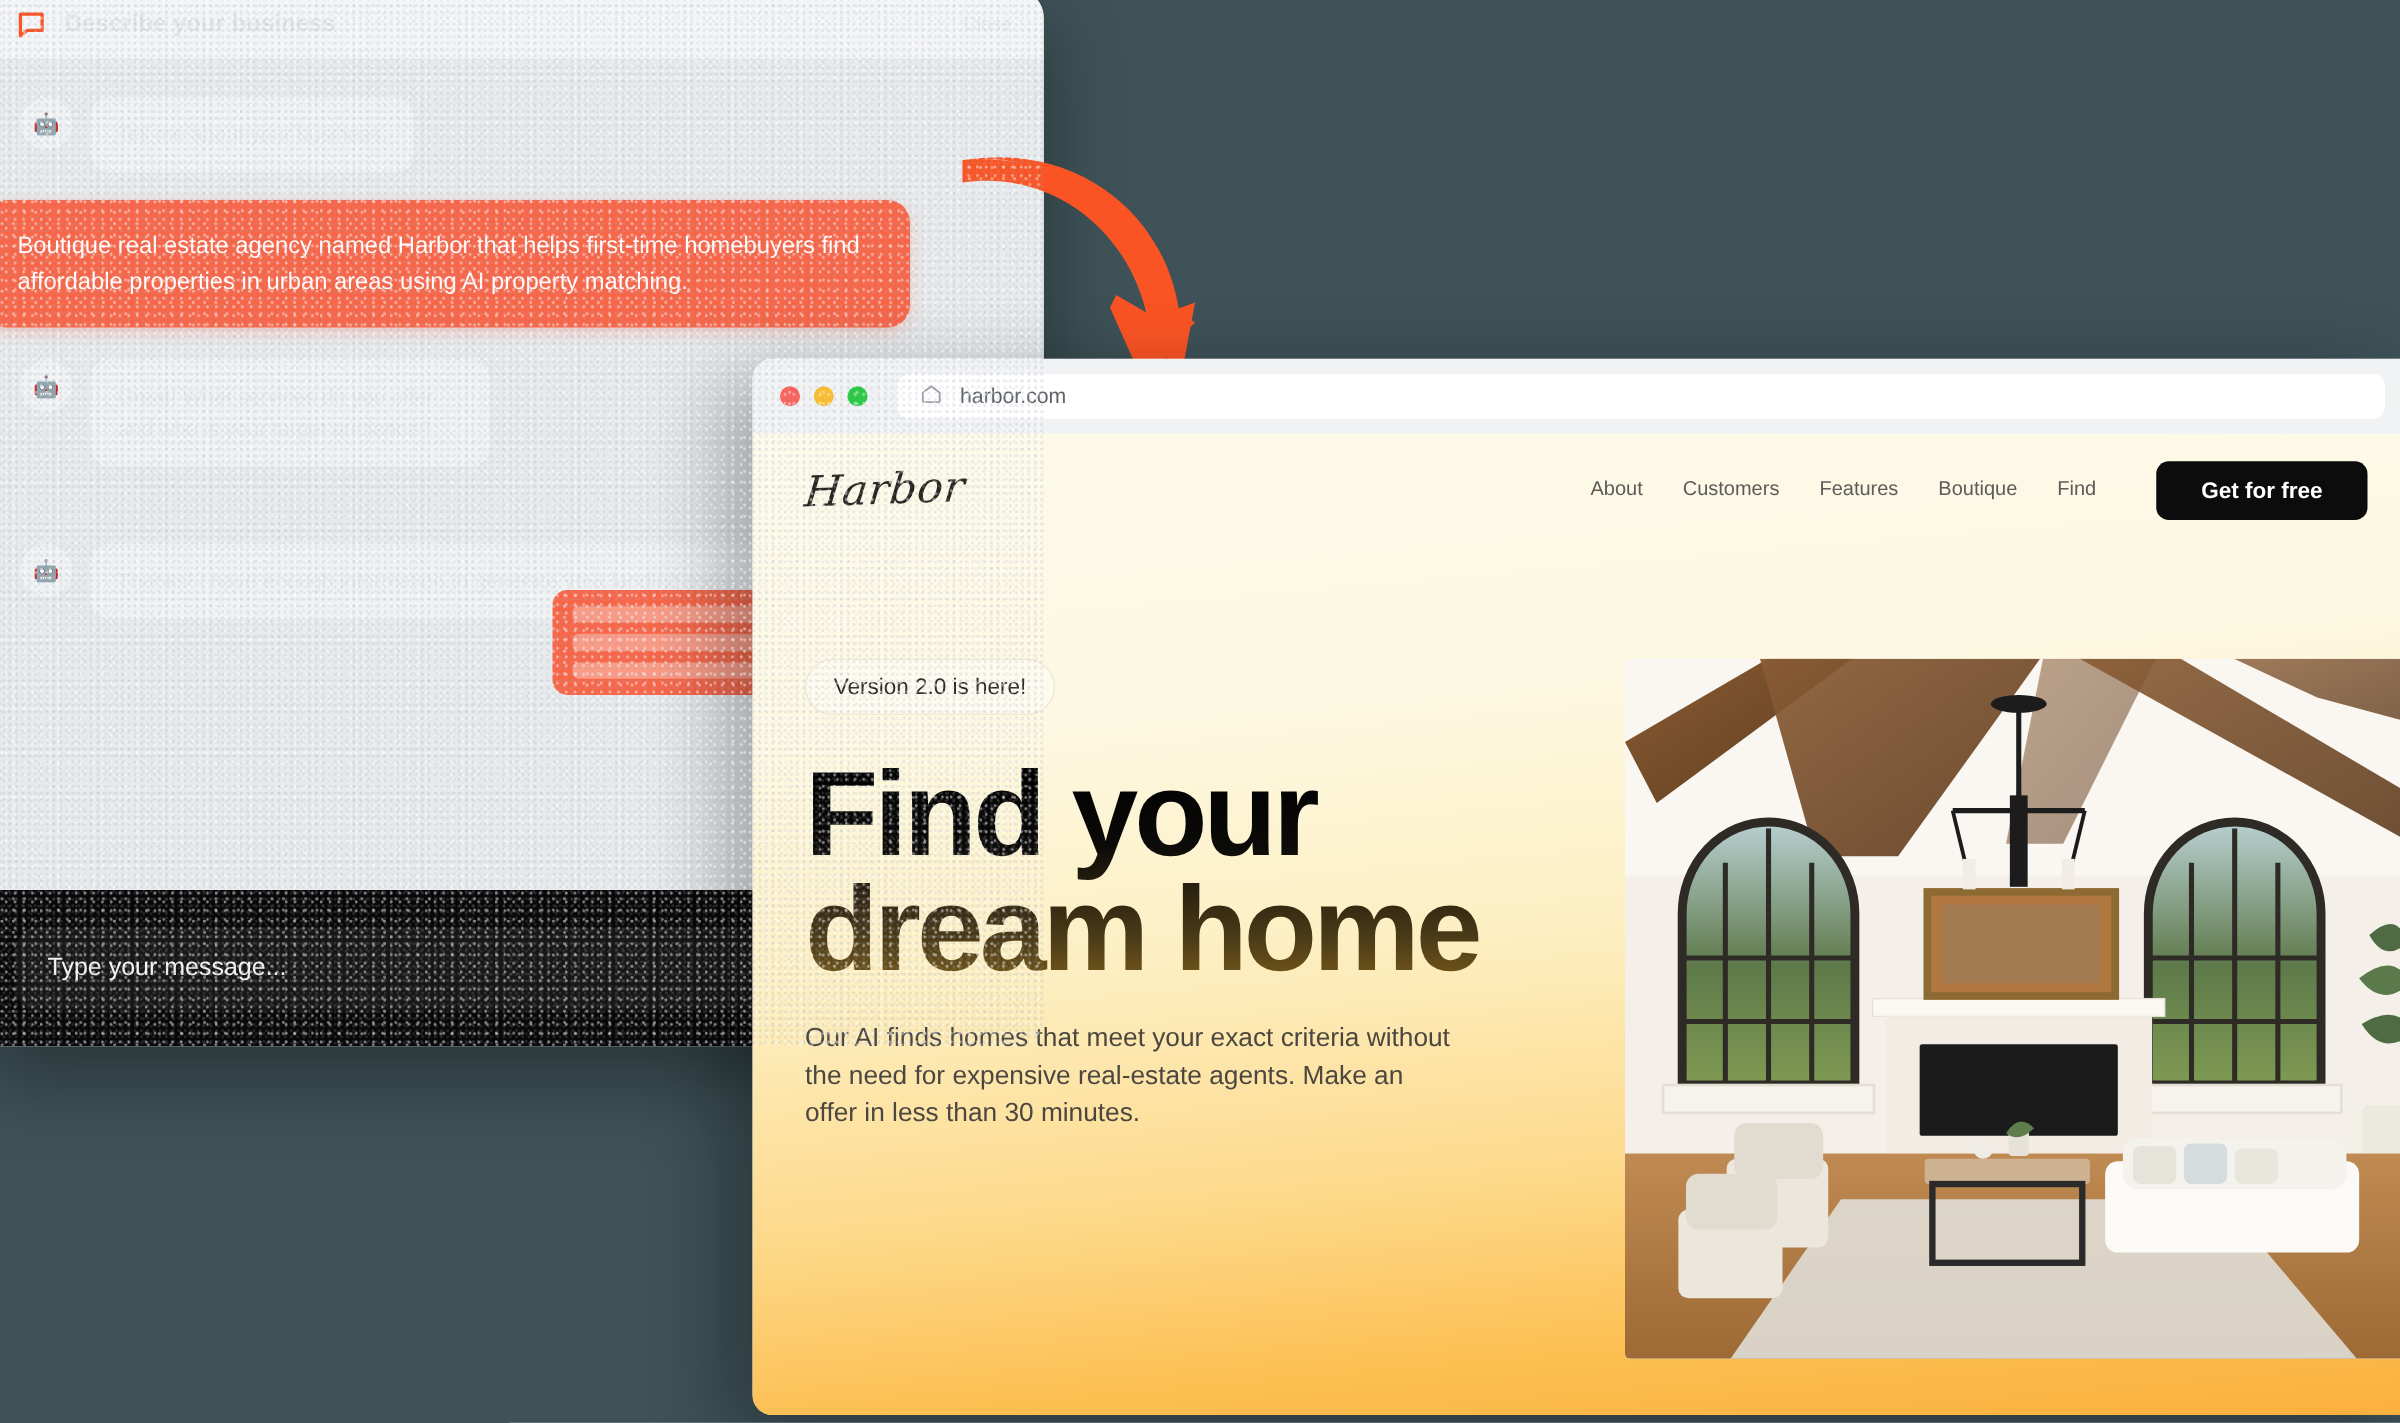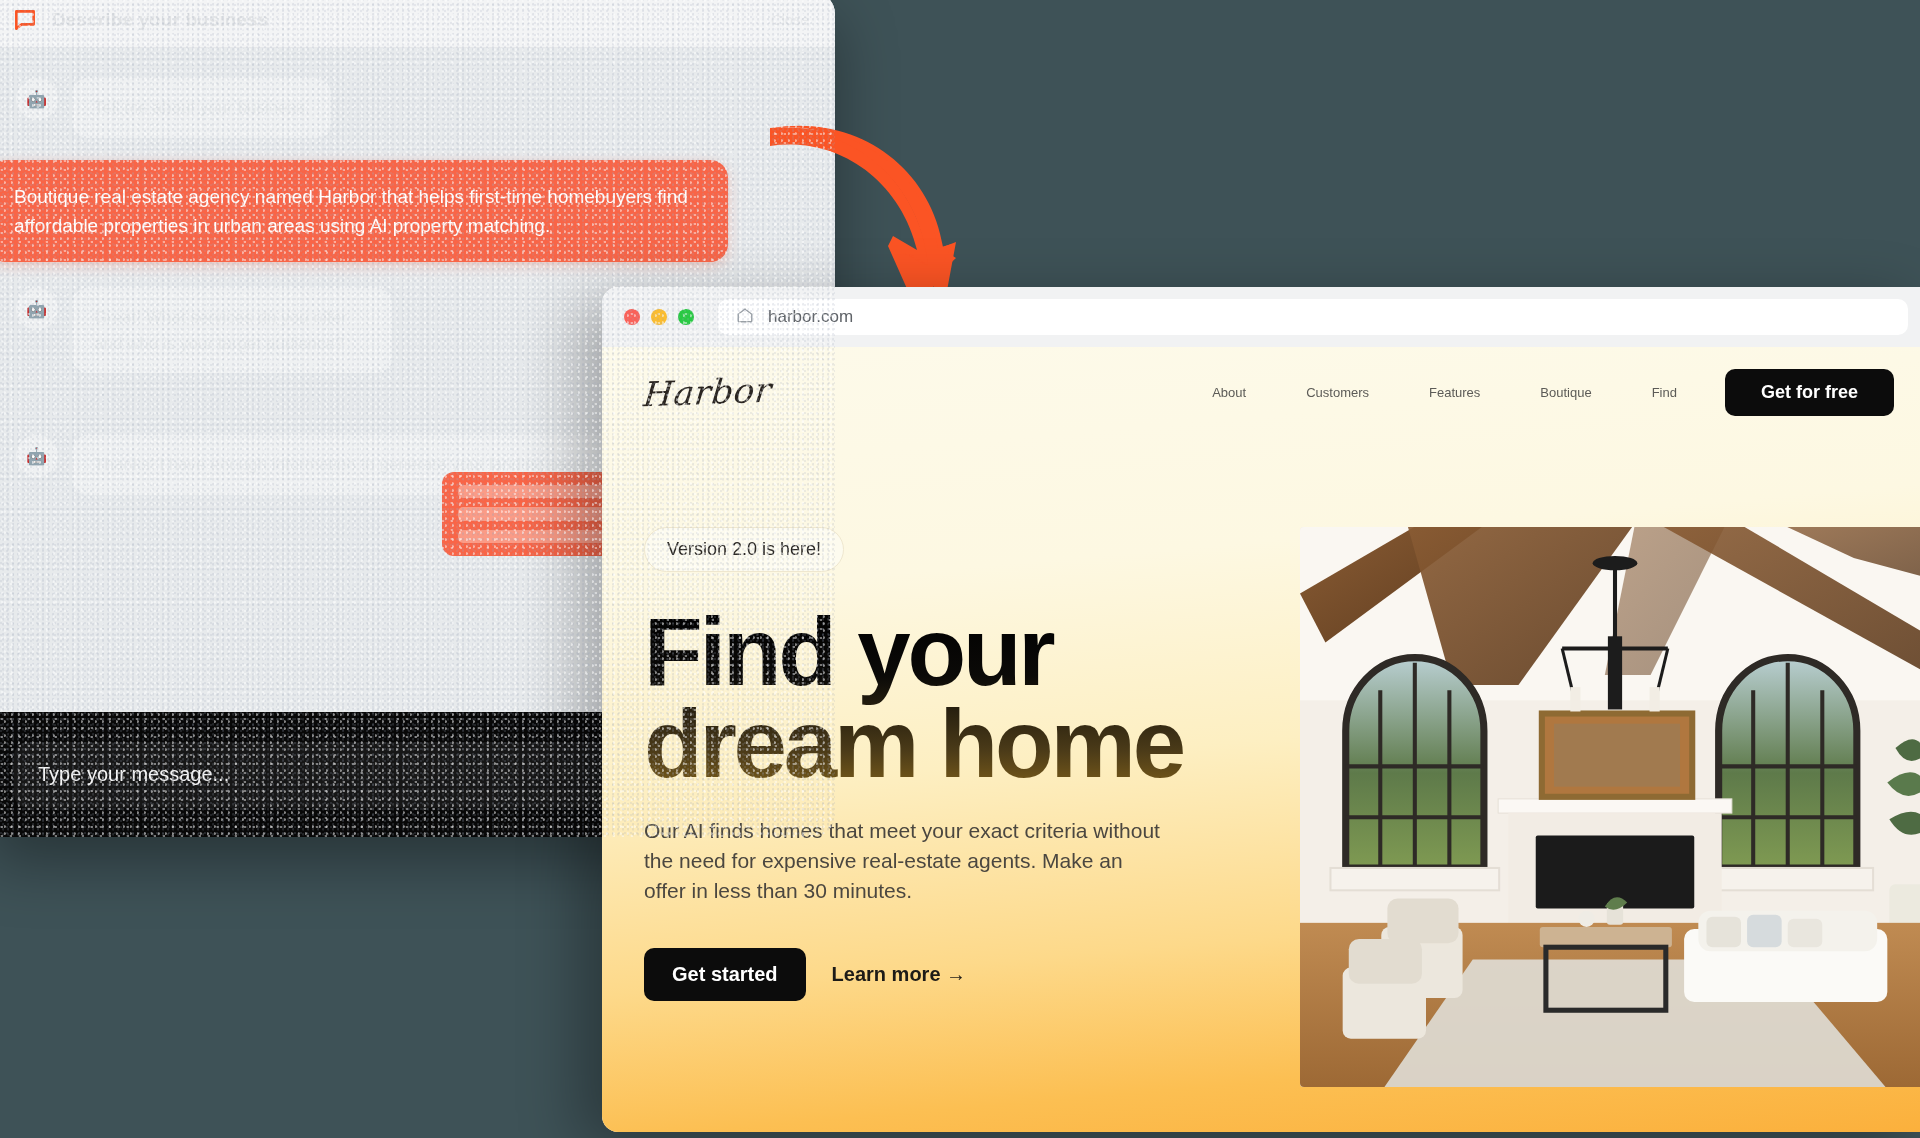--- a/index.html
+++ b/index.html
@@ -126,21 +126,21 @@
     height: 90px; display: flex; align-items: center;
     padding: 0 36px 0 42px;
   }
   #logo {
     font-family: "DejaVu Serif", serif;
     font-size: 34px; font-style: italic; color: #2a2520;
     transform: skewX(-8deg) rotate(-2deg);
     letter-spacing: .5px;
   }
   #nav-links { margin-left: auto; display: flex; align-items: center; gap: 32px; }
-  .nav-link { font-size: 13px; color: #5c5b57; margin-left: 28px; }
+  .nav-link { font-size: 16px; color: #5c5b57; }
   #cta-nav {
     background: #0c0c0c; color: #fff; font-size: 18px; font-weight: 600;
     padding: 13px 36px; border-radius: 10px; margin-left: 16px;
   }
 
   #hero { display: flex; padding: 48px 0 0 42px; gap: 36px; }
   #hero-left { width: 620px; flex: 0 0 620px; padding-top: 42px; }
   #badge {
     display: inline-block; background: #fdfbef;
     border: 1px solid #efe7cf; border-radius: 999px;
@@ -260,24 +260,20 @@
           <span class="nav-link">Find</span>
           <span id="cta-nav">Get for free</span>
         </nav>
       </div>
 
       <div id="hero">
         <div id="hero-left">
           <div><span id="badge">Version 2.0 is here!</span></div>
           <h1 id="headline"><span>Find your</span><br><span>dream home</span></h1>
           <p id="subtitle">Our AI finds homes that meet your exact criteria without the need for expensive real-estate agents. Make an offer in less than 30 minutes.</p>
-          <div id="hero-actions">
-            <span id="get-started">Get started</span>
-            <span id="learn-more">Learn more →</span>
-          </div>
         </div>
 
         <div id="hero-right">
           <div id="hero-image">
             <svg viewBox="0 0 620 560" preserveAspectRatio="xMidYMid slice">
               <defs>
                 <linearGradient id="floor" x1="0" y1="0" x2="0" y2="1">
                   <stop offset="0" stop-color="#c08b52"></stop>
                     <stop offset="1" stop-color="#9c6834"></stop>
                 </linearGradient>

